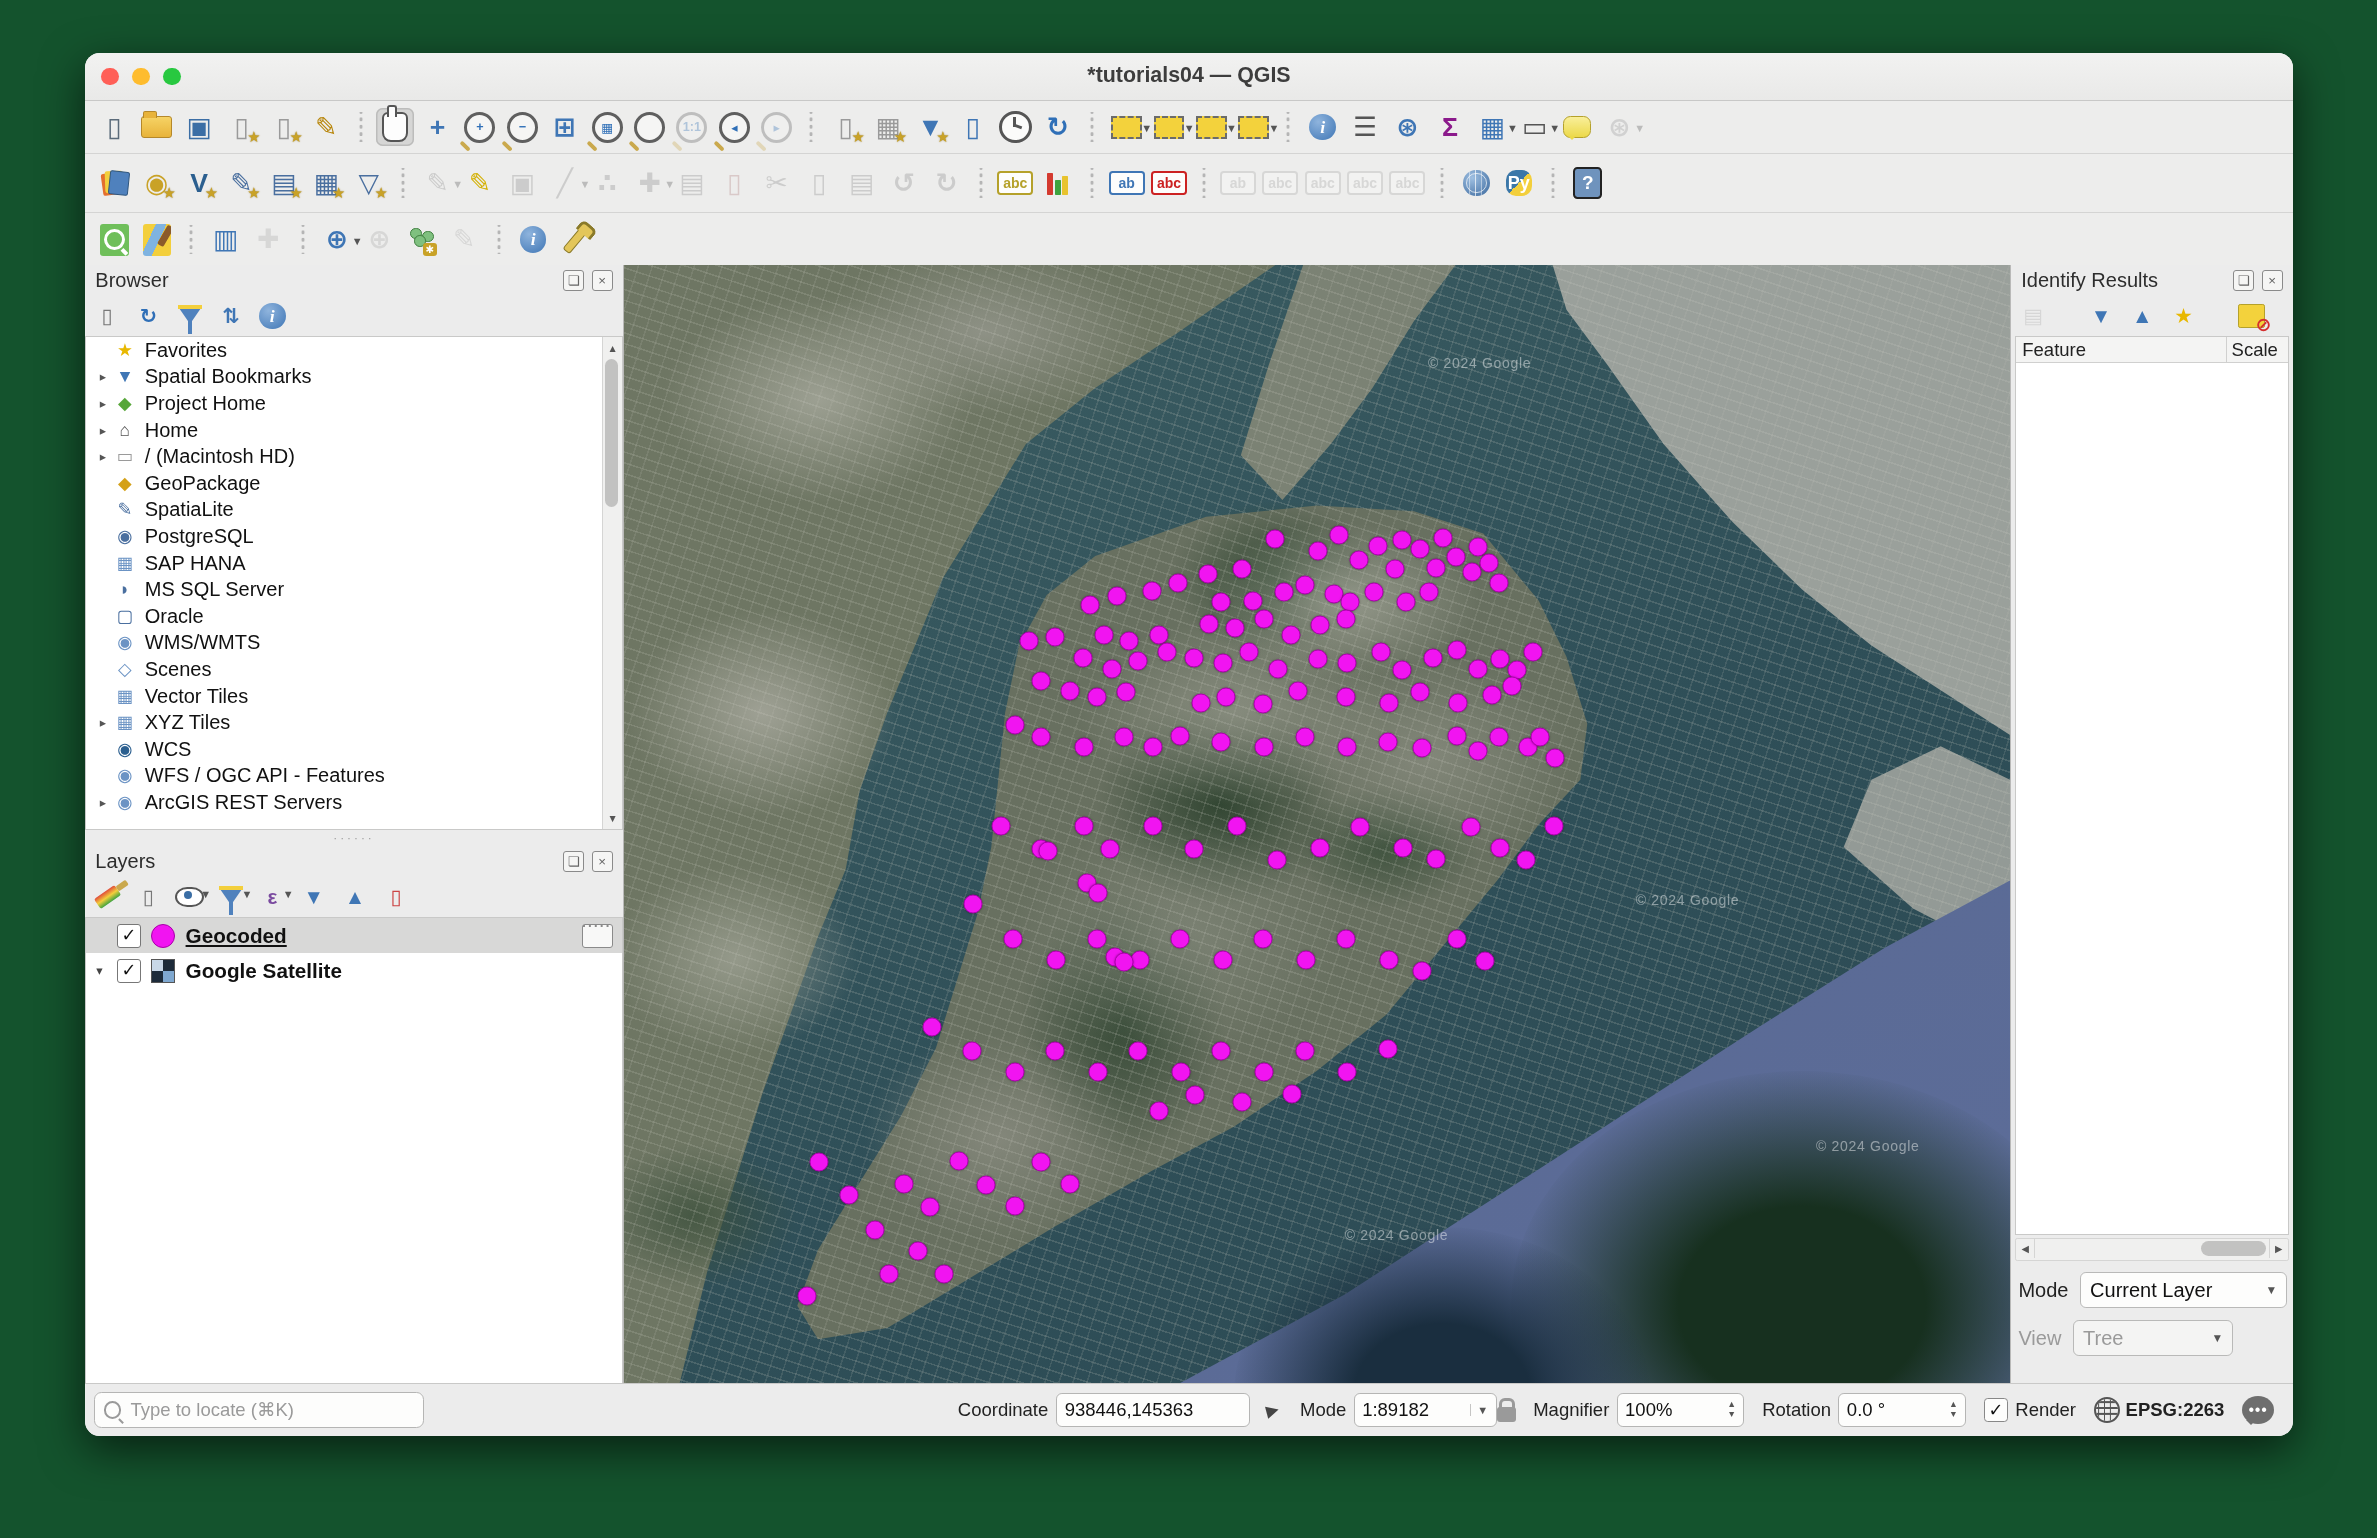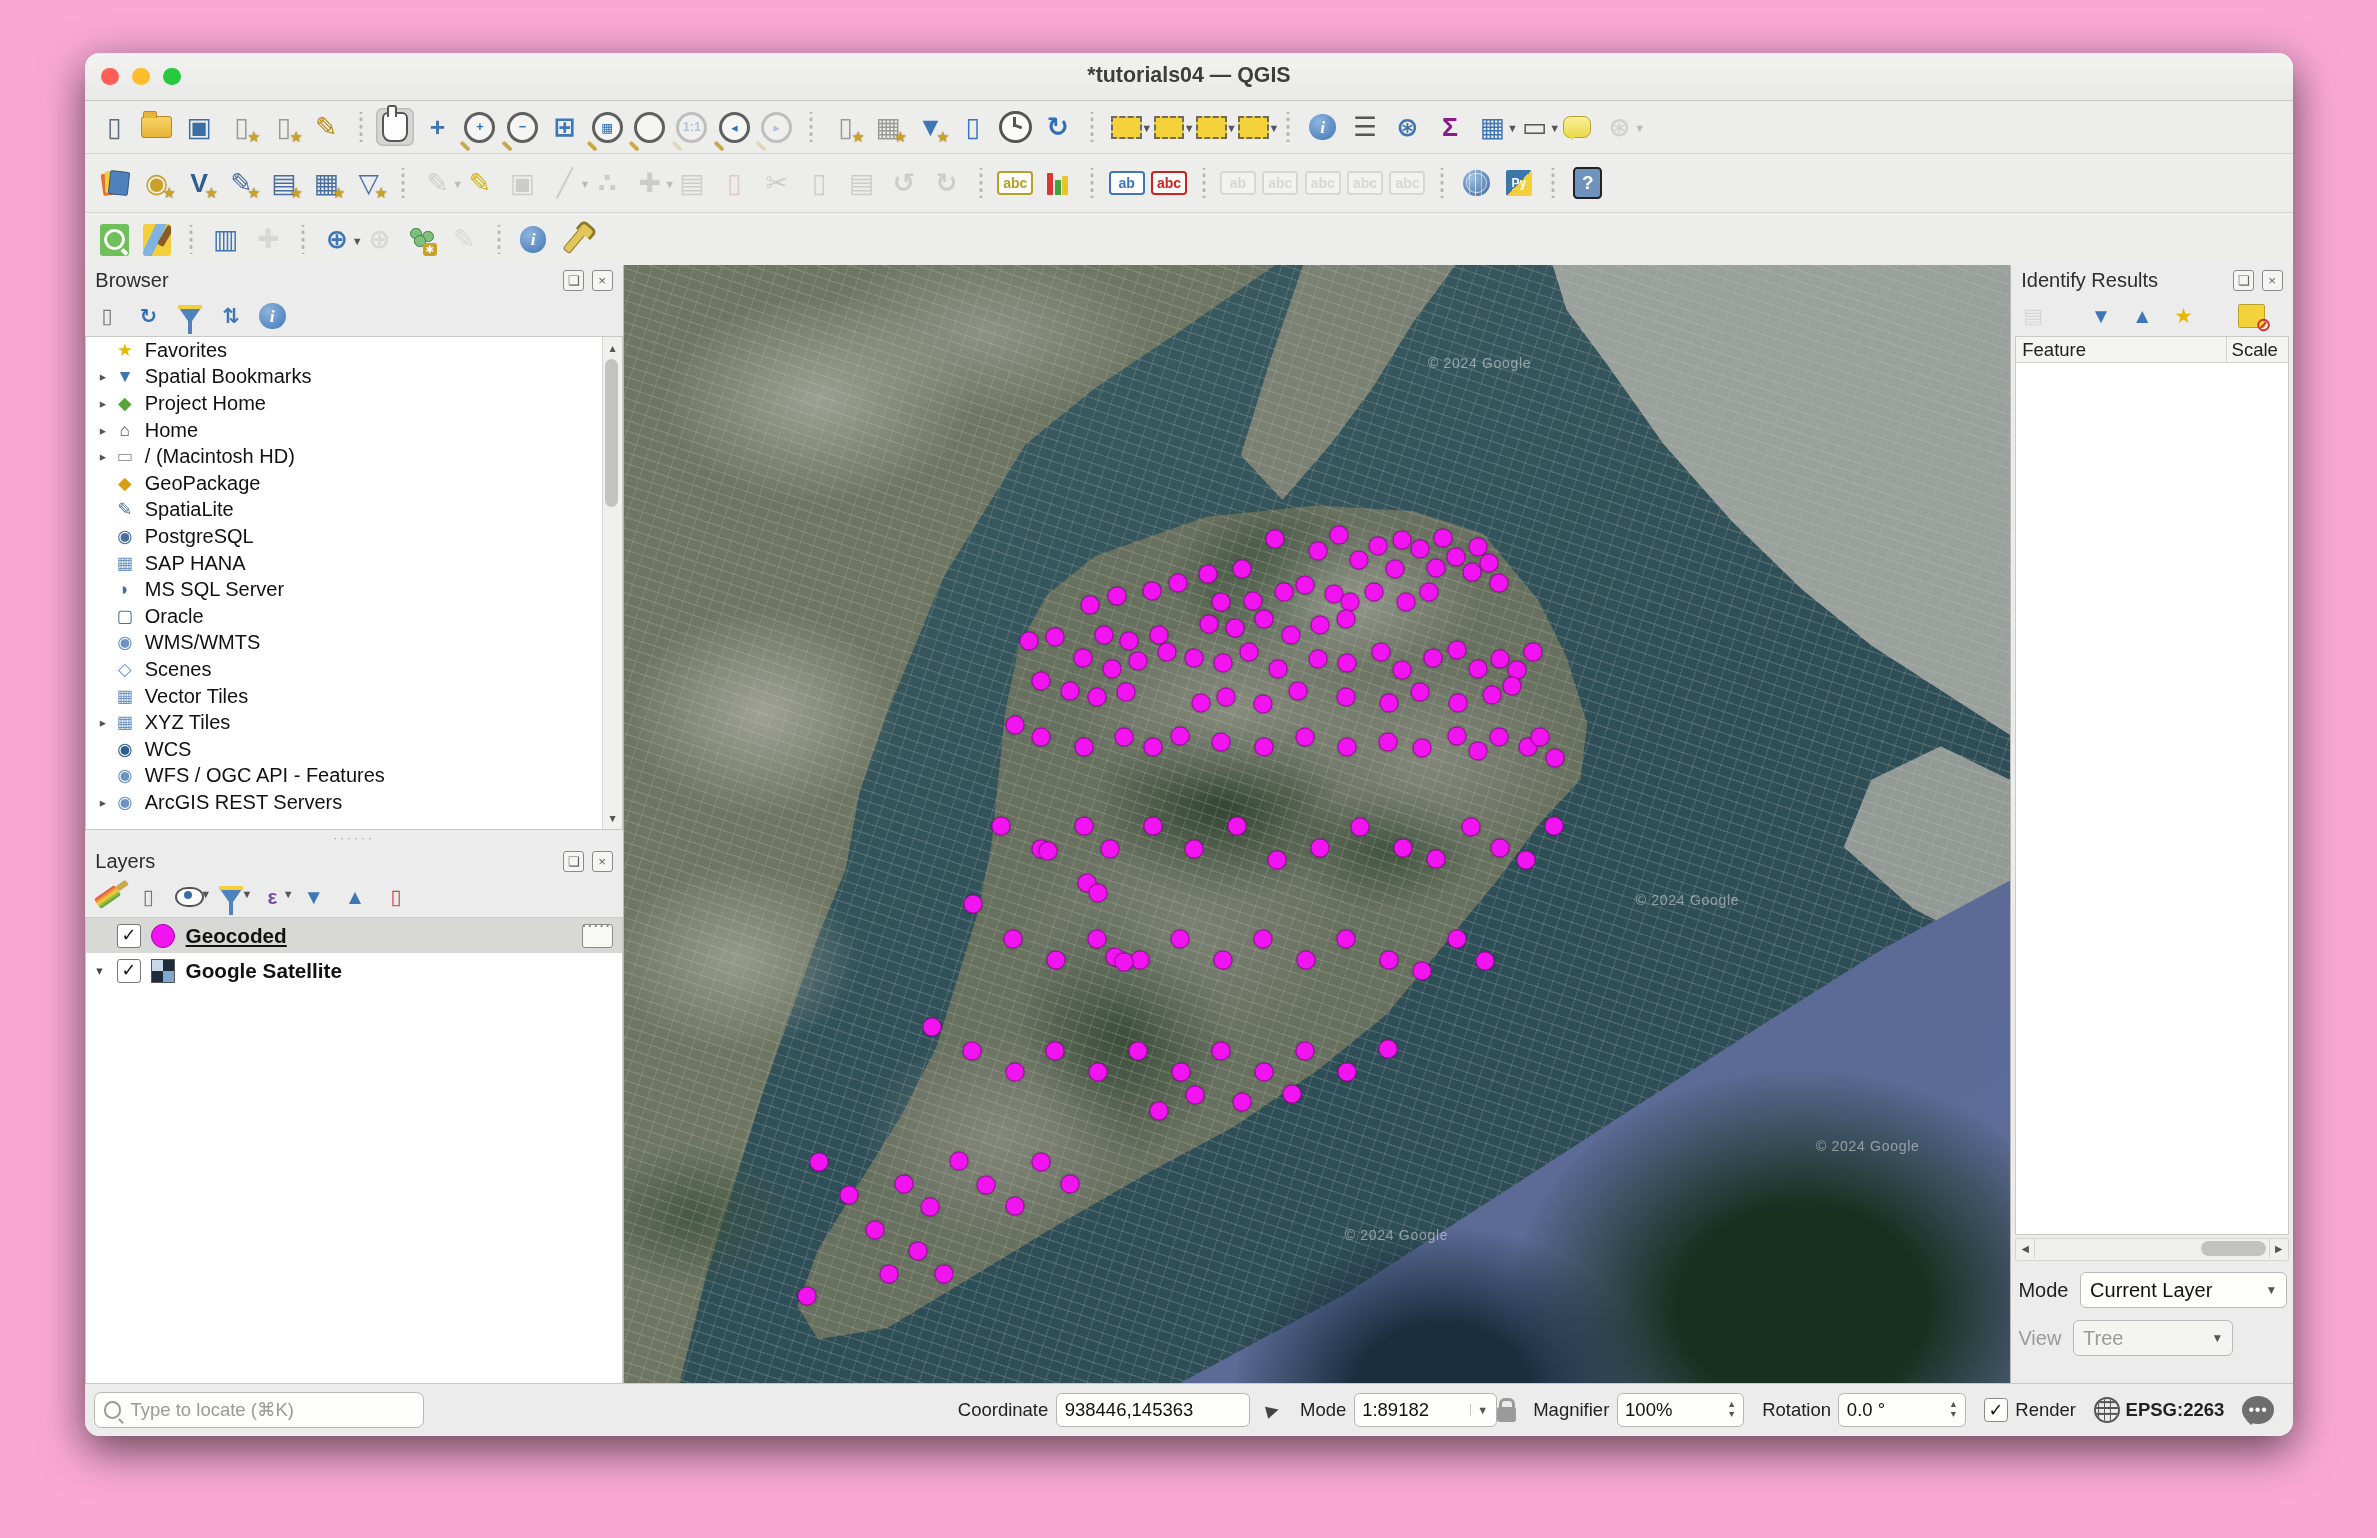--- a/index.html
+++ b/index.html
@@ -1,17 +1,17 @@
 <!DOCTYPE html>
 <html style="font-size:11.8px"><head>
 <meta charset="utf-8">
 <style>
   html,body{margin:0;padding:0;background:#000;width:2377px;height:1539px;overflow:hidden;
     font-family:"Liberation Sans","DejaVu Sans",sans-serif;-webkit-font-smoothing:antialiased;}
-  #stage{position:absolute;left:0;top:0;width:2377px;height:1539px;background:#f9a8d4;}
+  #stage{position:absolute;left:0;top:0;width:2377px;height:1539px;background:#14532d;}
   #win{position:absolute;left:85px;top:53px;width:2208px;height:1383px;background:#ececec;
     border-radius:14.8px;overflow:hidden;box-shadow:0 13.3px 44px rgba(0,0,0,.6);}
   
   #titlebar{position:relative;height:47px;background:linear-gradient(#f2f2f1,#e9e9e8);
     border-bottom:0.7px solid #c8c8c7;}
   .tl{position:absolute;top:14.8px;width:17.7px;height:17.7px;border-radius:50%;}
   #win-title{position:absolute;left:0;right:0;top:10.3px;text-align:center;font-size:21.4px;
     font-weight:bold;color:#3d3d3d;}
   
   .toolbar{display:flex;align-items:center;background:#ededec;border-bottom:0.7px solid #d4d4d3;
@@ -51,22 +51,22 @@
   .k-tag{min-width:32px;height:20.7px;border:2.2px solid currentColor;border-radius:3.7px;display:flex;align-items:center;justify-content:center;
     font-size:14px;font-weight:bold;background:#fdfdfc;}
   .k-chart{display:flex;align-items:flex-end;gap:1.5px;height:23.6px;}
   .k-chart i{width:5.9px;border-radius:0.7px;}
   .k-chart i:nth-child(1){height:22px;background:#d43a2f;}
   .k-chart i:nth-child(2){height:14.8px;background:#3fa33f;}
   .k-chart i:nth-child(3){height:19px;background:#e8c32e;}
   .k-globe{width:26.6px;height:26.6px;border-radius:50%;background:radial-gradient(circle at 35% 30%,#9fc0e2,#39679c);position:relative;overflow:hidden;}
   .k-globe:before{content:"";position:absolute;inset:3px;border:1.5px solid rgba(255,255,255,.7);border-radius:50%;}
   .k-globe:after{content:"";position:absolute;left:11.8px;top:0;width:1.5px;height:26.6px;background:rgba(255,255,255,.7);box-shadow:5.9px 0 rgba(255,255,255,.5),-5.9px 0 rgba(255,255,255,.5);}
-  .k-py{width:26.6px;height:26.6px;border-radius:2px;background:linear-gradient(135deg,#3b77a8 50%,#f3cf3c 50%);
-    color:#fff;font-size:12px;font-weight:bold;display:flex;align-items:center;justify-content:center;}
+  .k-py{width:26.6px;height:26.6px;border-radius:10px;background:linear-gradient(135deg,#3b77a8 50%,#f3cf3c 50%);
+    color:#fff;font-size:18px;font-weight:bold;display:flex;align-items:center;justify-content:center;}
   .k-help{width:25px;height:28px;border-radius:4.4px;background:#6f93bd;border:2.2px solid #222;color:#fff;
     font-size:19px;font-weight:bold;display:flex;align-items:center;justify-content:center;}
   .k-qms{width:29.5px;height:32px;border-radius:3px;background:#6fbf5a;display:flex;align-items:center;justify-content:center;}
   .k-qms i{width:14.8px;height:14.8px;border:3px solid #fff;border-radius:50%;position:relative;}
   .k-qms i:after{content:"";position:absolute;right:-6.6px;bottom:-6.6px;width:7.4px;height:3.7px;background:#fff;transform:rotate(45deg);}
   .k-osm{width:28px;height:32px;border-radius:3px;background:
     linear-gradient(115deg,#f3cf3c 30%,#7fb3e0 30% 55%,#f3cf3c 55%);position:relative;overflow:hidden;}
   .k-osm:after{content:"";position:absolute;right:1.5px;top:1.5px;width:7.4px;height:22px;background:#8a5a2a;transform:rotate(30deg);border-radius:2.2px;}
   .k-dots3{position:relative;width:26.6px;height:26.6px;}
   .k-dots3 i{position:absolute;width:9.6px;height:9.6px;border-radius:50%;background:#7fc07f;border:1.5px solid #3f7f3f;}

